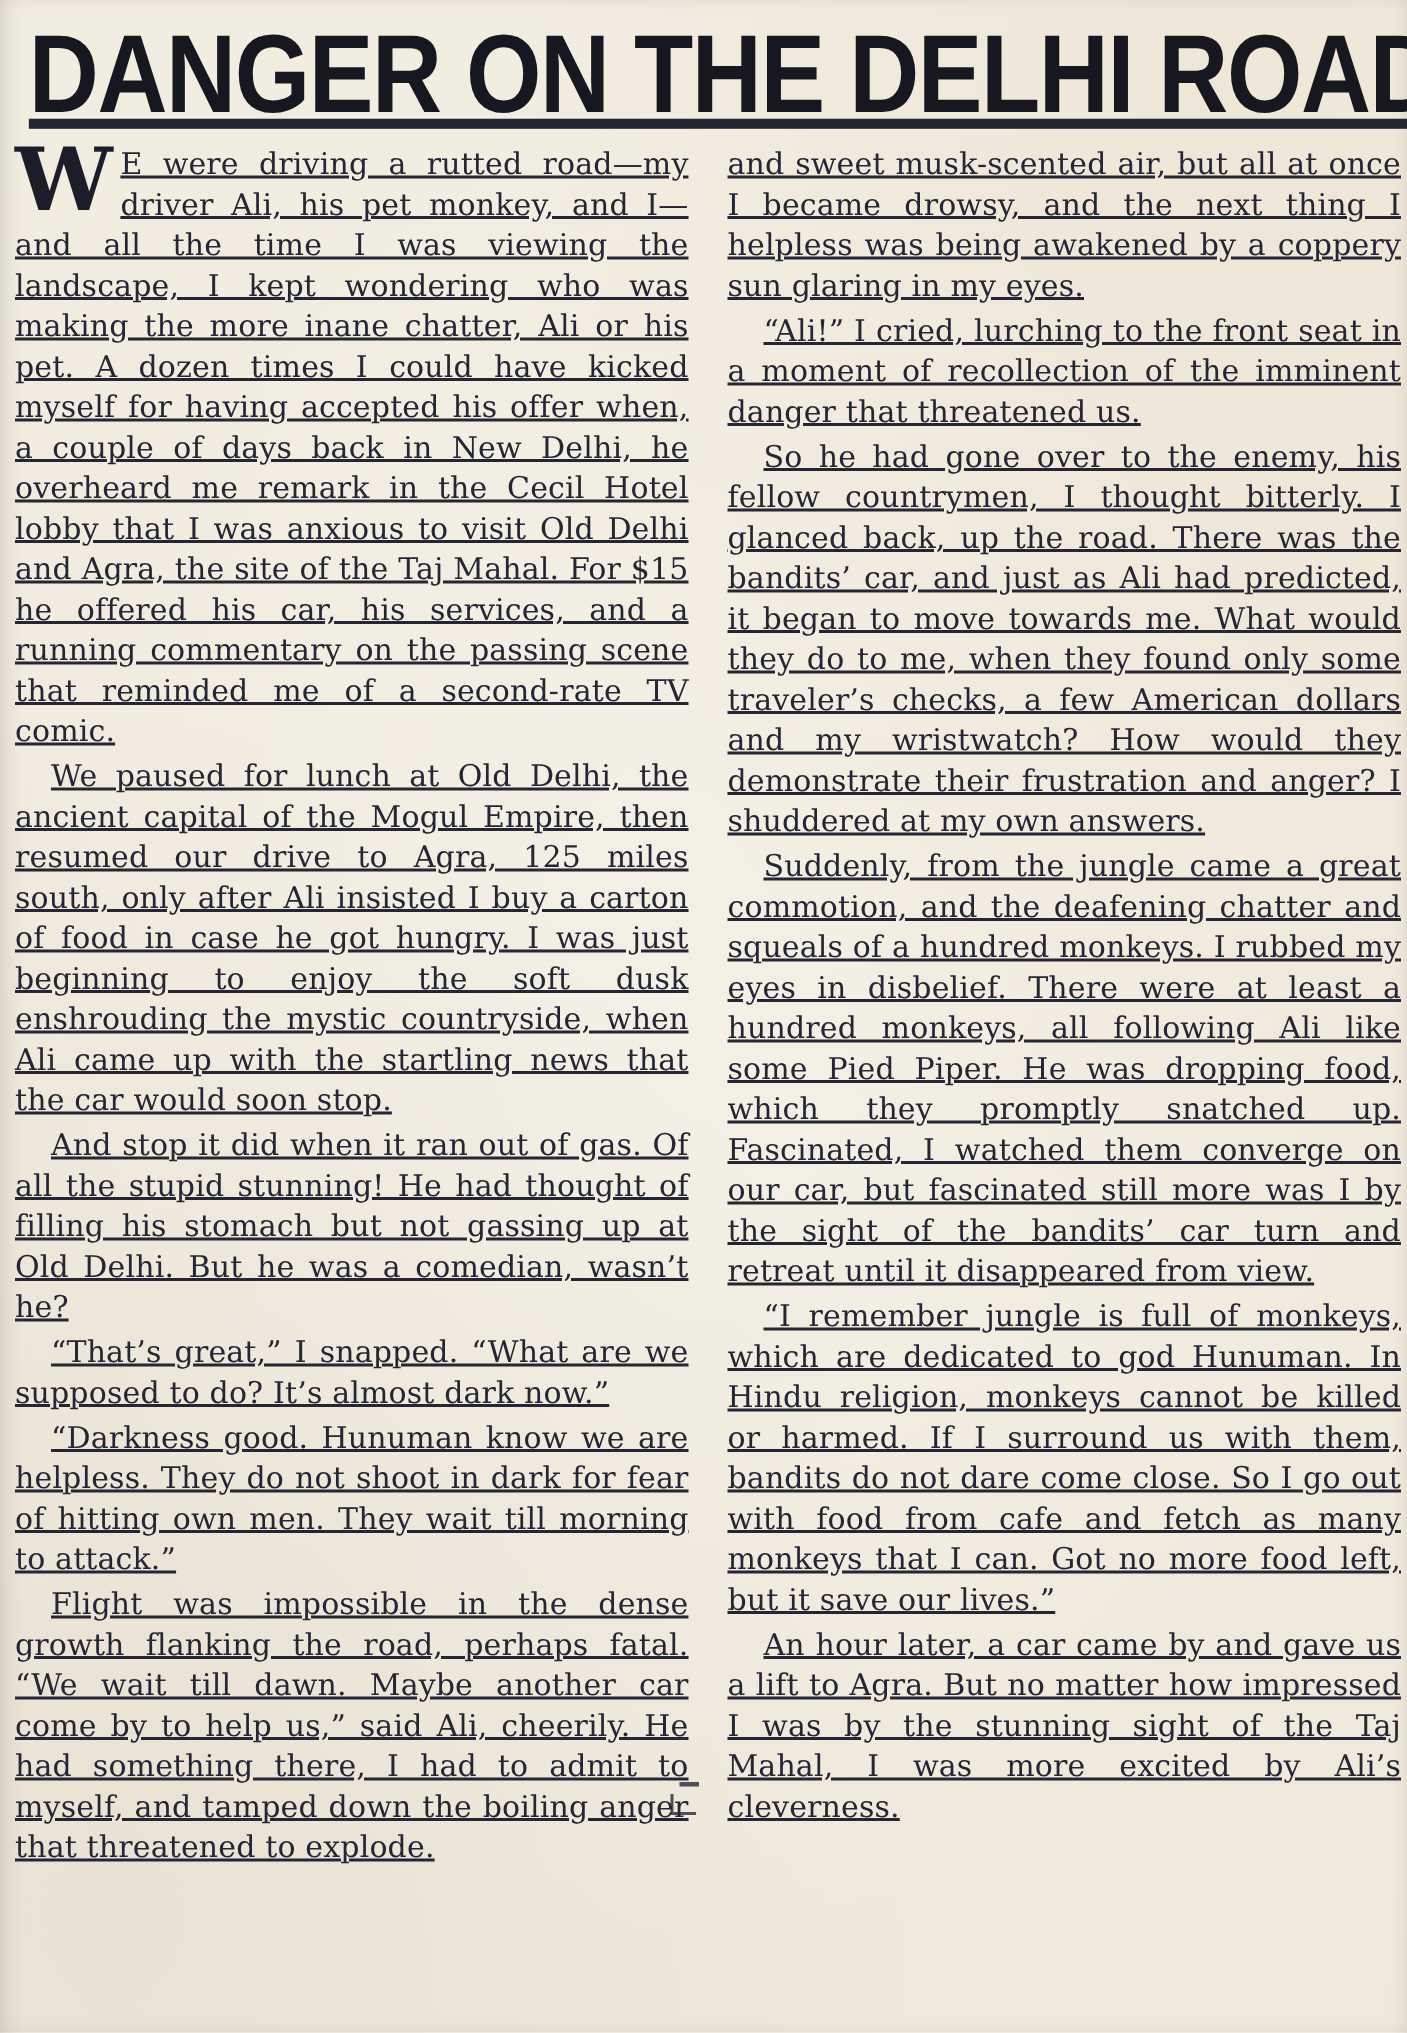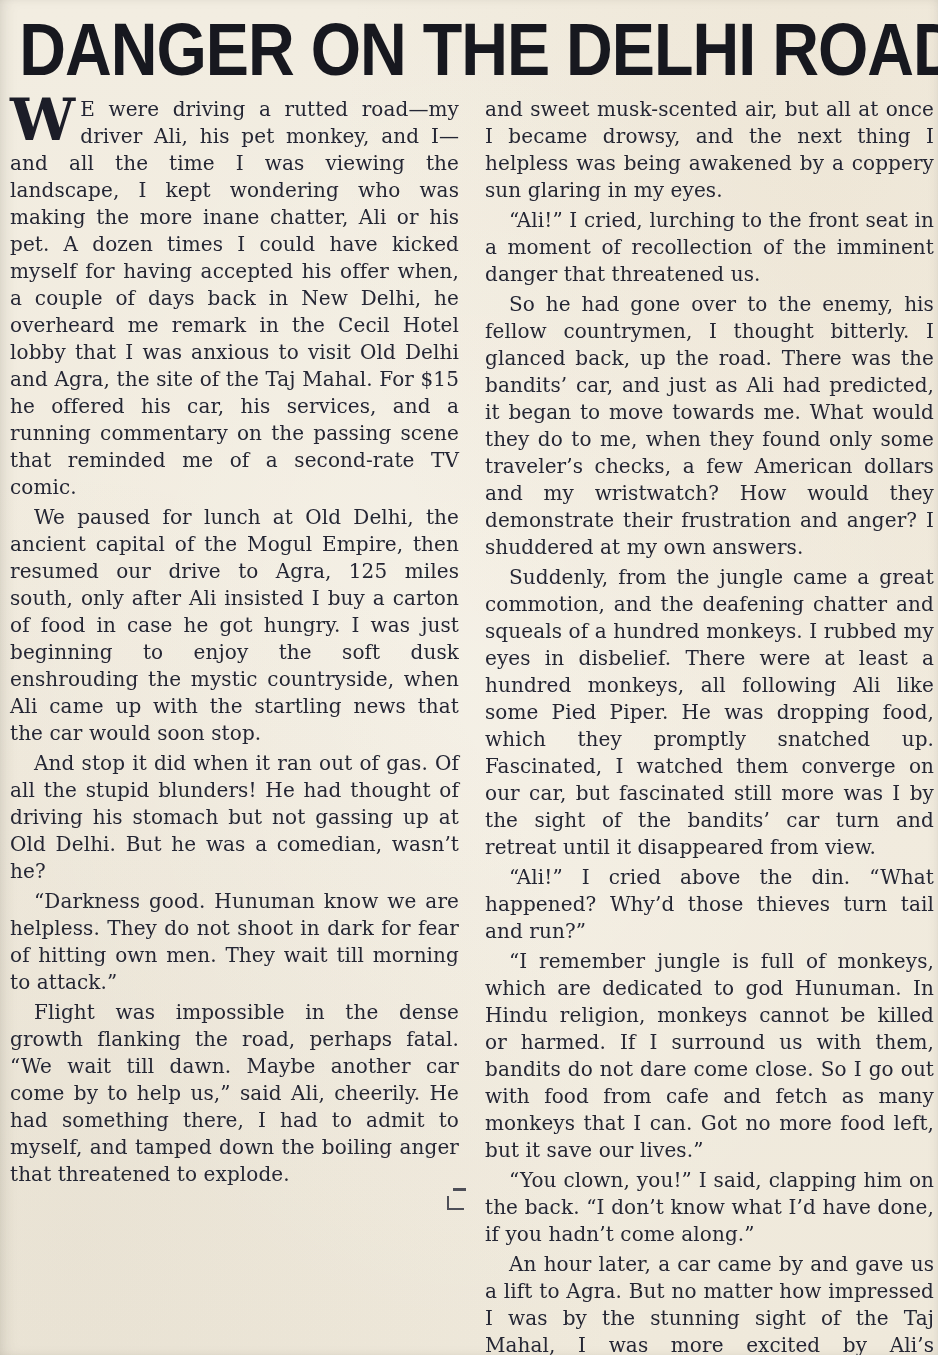--- a/index.html
+++ b/index.html
@@ -20,20 +20,21 @@
       inset -6px 0 14px -10px rgba(70,65,55,0.22);
     font-family: "DejaVu Serif", serif;
     color: #242634;
   }
   .page {
     position: relative;
     width: 938px;
     height: 1355px;
     box-sizing: border-box;
     padding: 6px 4px 0 10px;
+    text-decoration: underline;
   }
   h1.title {
     margin: 4px 0 10px 0;
     text-align: center;
     font-family: "Liberation Sans", sans-serif;
     font-weight: 700;
     font-size: 66px;
     letter-spacing: -1px;
     color: #17181f;
     white-space: nowrap;
@@ -91,34 +92,33 @@
 
 <div class="page">
 
   <h1 class="title">DANGER ON THE DELHI ROAD</h1>
 
   <div class="columns">
 
     <div class="col">
       <p><span class="dropcap">W</span><span>E were driving a rutted road—my driver Ali, his pet monkey, and I—and all the time I was viewing the landscape, I kept wondering who was making the more inane chatter, Ali or his pet. A dozen times I could have kicked myself for having accepted his offer when, a couple of days back in New Delhi, he overheard me remark in the Cecil Hotel lobby that I was anxious to visit Old Delhi and Agra, the site of the Taj Mahal. For $15 he offered his car, his services, and a running commentary on the passing scene that reminded me of a second-rate TV comic.</span></p>
       <p class="indent">We paused for lunch at Old Delhi, the ancient capital of the Mogul Empire, then resumed our drive to Agra, 125 miles south, only after Ali insisted I buy a carton of food in case he got hungry. I was just beginning to enjoy the soft dusk enshrouding the mystic countryside, when Ali came up with the startling news that the car would soon stop.</p>
-      <p class="indent">And stop it did when it ran out of gas. Of all the stupid blunders! He had thought of driving his stomach but not gassing up at Old Delhi. But he was a comedian, wasn’t he?</p>
+      <p class="indent">And stop it did when it ran out of gas. Of all the stupid stunning! He had thought of filling his stomach but not gassing up at Old Delhi. But he was a comedian, wasn’t he?</p>
+      <p class="indent">“That’s great,” I snapped. “What are we supposed to do? It’s almost dark now.”</p>
       <p class="indent">“Darkness good. Hunuman know we are helpless. They do not shoot in dark for fear of hitting own men. They wait till morning to attack.”</p>
       <p class="indent">Flight was impossible in the dense growth flanking the road, perhaps fatal. “We wait till dawn. Maybe another car come by to help us,” said Ali, cheerily. He had something there, I had to admit to myself, and tamped down the boiling anger that threatened to explode.</p>
 
     </div>
 
     <div class="col">
       <p>and sweet musk-scented air, but all at once I became drowsy, and the next thing I helpless was being awakened by a coppery sun glaring in my eyes.</p>
       <p class="indent">“Ali!” I cried, lurching to the front seat in a moment of recollection of the imminent danger that threatened us.</p>
       <p class="indent">So he had gone over to the enemy, his fellow countrymen, I thought bitterly. I glanced back, up the road. There was the bandits’ car, and just as Ali had predicted, it began to move towards me. What would they do to me, when they found only some traveler’s checks, a few American dollars and my wristwatch? How would they demonstrate their frustration and anger? I shuddered at my own answers.</p>
       <p class="indent">Suddenly, from the jungle came a great commotion, and the deafening chatter and squeals of a hundred monkeys. I rubbed my eyes in disbelief. There were at least a hundred monkeys, all following Ali like some Pied Piper. He was dropping food, which they promptly snatched up. Fascinated, I watched them converge on our car, but fascinated still more was I by the sight of the bandits’ car turn and retreat until it disappeared from view.</p>
-      <p class="indent">“Ali!” I cried above the din. “What happened? Why’d those thieves turn tail and run?”</p>
       <p class="indent">“I remember jungle is full of monkeys, which are dedicated to god Hunuman. In Hindu religion, monkeys cannot be killed or harmed. If I surround us with them, bandits do not dare come close. So I go out with food from cafe and fetch as many monkeys that I can. Got no more food left, but it save our lives.”</p>
-      <p class="indent">“You clown, you!” I said, clapping him on the back. “I don’t know what I’d have done, if you hadn’t come along.”</p>
       <p class="indent">An hour later, a car came by and gave us a lift to Agra. But no matter how impressed I was by the stunning sight of the Taj Mahal, I was more excited by Ali’s cleverness.</p>
     </div>
 
   </div>
 
   <span class="print-artifact"></span>
 
 </div>
 
 </body></html>

